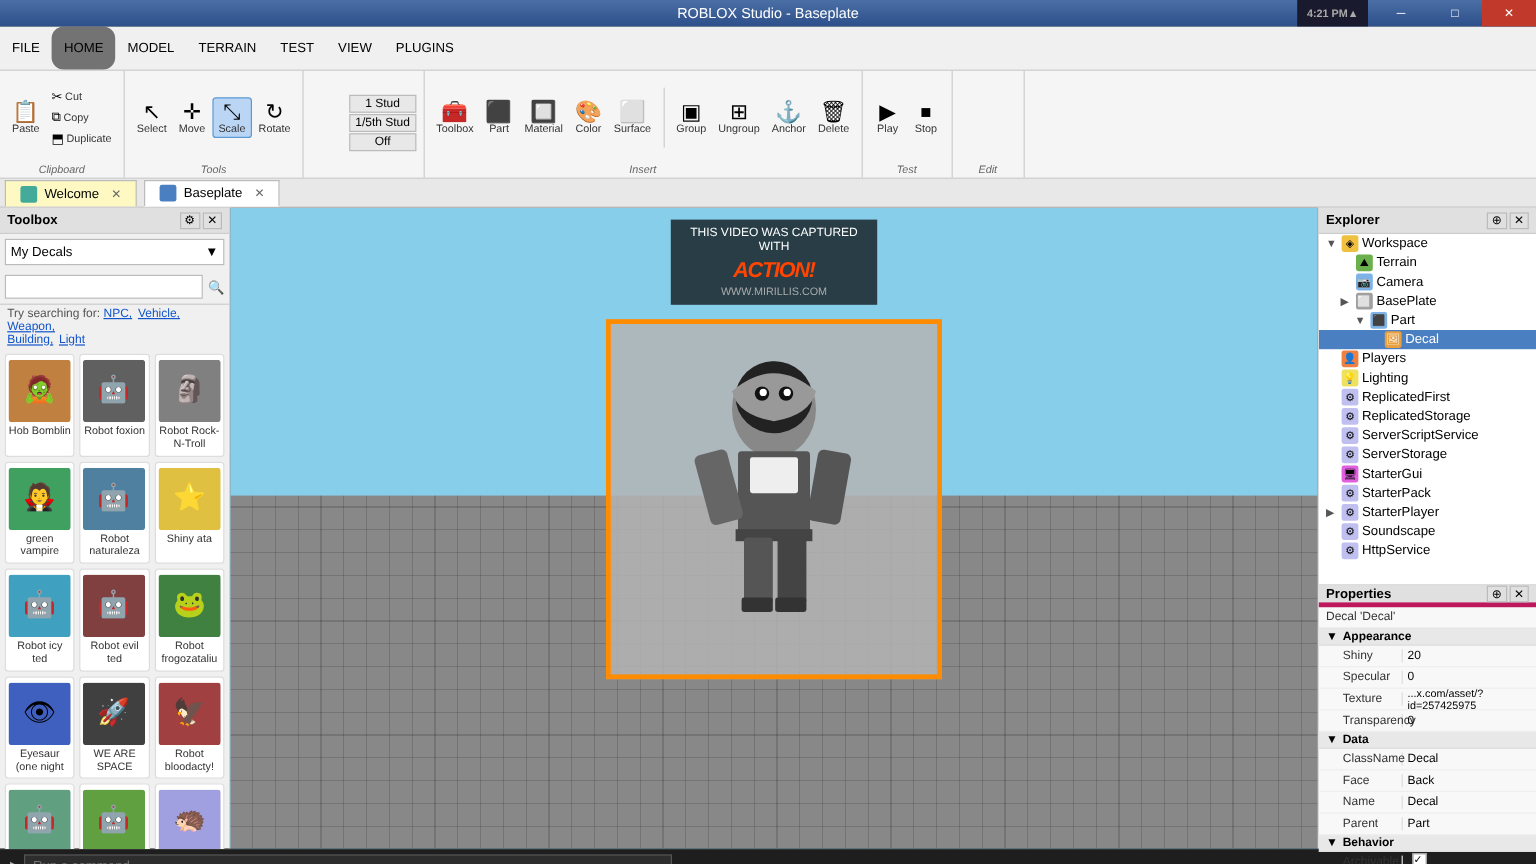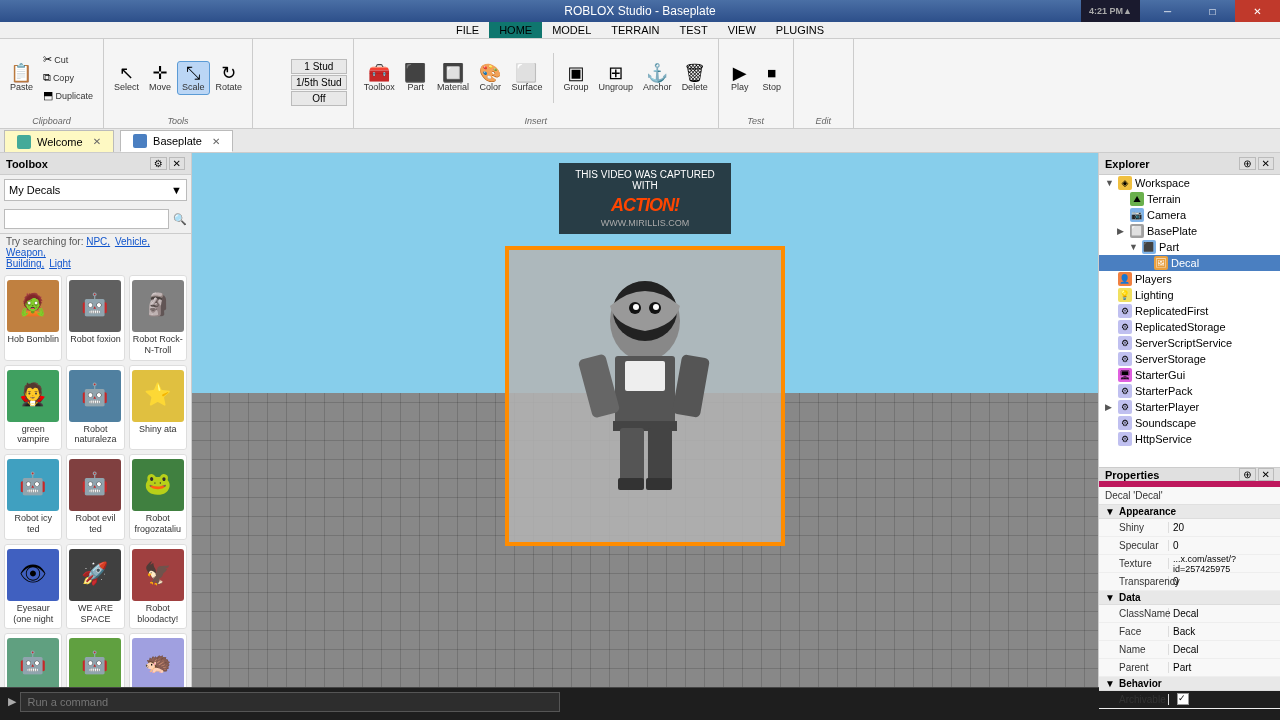--- a/index.html
+++ b/index.html
@@ -22,25 +22,24 @@
     }
     #titlebar .corner-btn:last-child { background: #c0392b; }
     #titlebar .logo-area {
       position: absolute; right: 140px; top: 0; display: flex; align-items: center; height: 22px;
       background: #1a1a2e; padding: 0 8px; gap: 6px;
     }
     #titlebar .logo-area span { color: #fff; font-size: 10px; font-weight: bold; }
 
     
     #menubar {
-      height: 17px;
+      height: 37px;
       background: #f0f0f0;
       display: flex; align-items: center;
       border-bottom: 1px solid #ccc;
-      justify-content: center;
     }
     .menu-item {
       padding: 2px 10px; font-size: 11px; cursor: pointer; height: 100%;
       display: flex; align-items: center;
     }
 
     
     #toolbar {
       height: 90px;
       background: #f5f5f5;
@@ -185,21 +184,21 @@
     .icon-lighting { background: #f0e060; }
     .icon-service { background: #c0c0f0; }
     .icon-gui { background: #e060e0; }
 
     
     #properties-panel {
       height: 220px; border-top: 1px solid #ccc; background: #f8f8f8;
       display: flex; flex-direction: column;
     }
     #properties-header {
-      height: 22px; background: #e0e0e0; border-bottom: 6px solid #be185d;
+      height: 22px; background: #e0e0e0; border-bottom: 4px solid #be185d;
       display: flex; align-items: center; justify-content: space-between; padding: 0 6px;
       font-size: 11px; font-weight: bold;
     }
     #properties-title { padding: 3px 6px; font-size: 10px; color: #333; border-bottom: 1px solid #e0e0e0; }
     #properties-search { padding: 2px 4px; border-bottom: 1px solid #e0e0e0; }
     #properties-search input { width: 100%; height: 18px; border: 1px solid #bbb; font-size: 10px; padding: 0 3px; }
     .prop-section-header {
       background: #e8e8e8; padding: 1px 6px; font-size: 10px; font-weight: bold;
       display: flex; align-items: center; gap: 4px; cursor: pointer;
       border-bottom: 1px solid #ddd;
@@ -237,21 +236,21 @@
   </div>
   <div class="corner-buttons">
     <button class="corner-btn">─</button>
     <button class="corner-btn">□</button>
     <button class="corner-btn">✕</button>
   </div>
 </div>
 
 <div id="menubar">
   <div class="menu-item">FILE</div>
-  <div class="menu-item" style="background:#0f766e;">HOME</div>
+  <div class="menu-item" style="background:#737373;border-radius:10px;">HOME</div>
   <div class="menu-item">MODEL</div>
   <div class="menu-item">TERRAIN</div>
   <div class="menu-item">TEST</div>
   <div class="menu-item">VIEW</div>
   <div class="menu-item">PLUGINS</div>
 </div>
 
 <div id="toolbar">
 
   <div class="toolbar-section">

